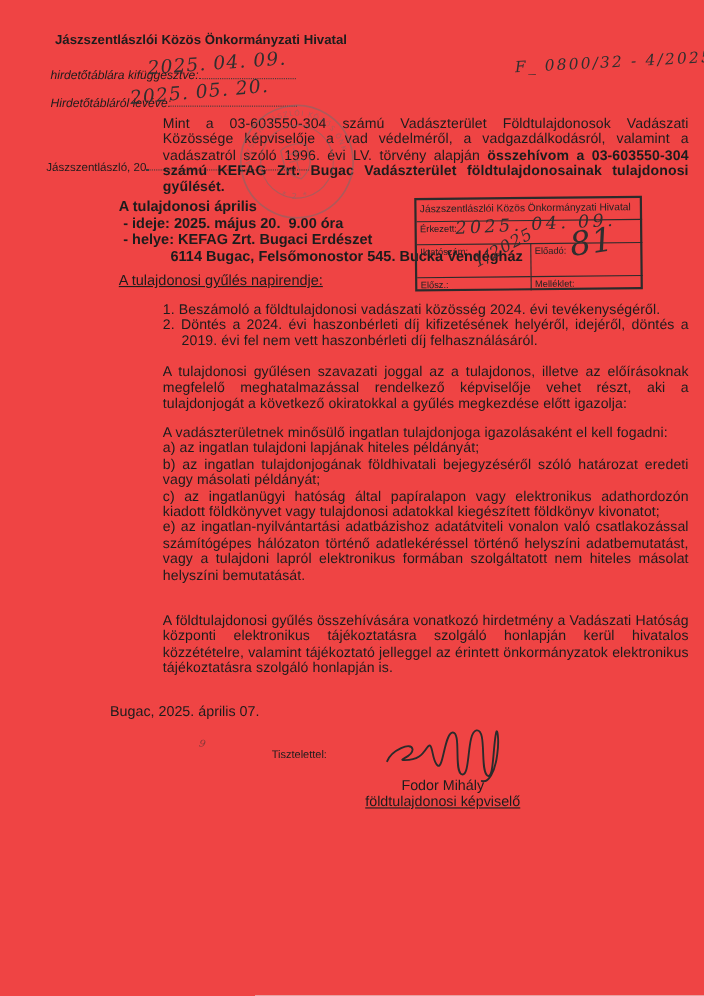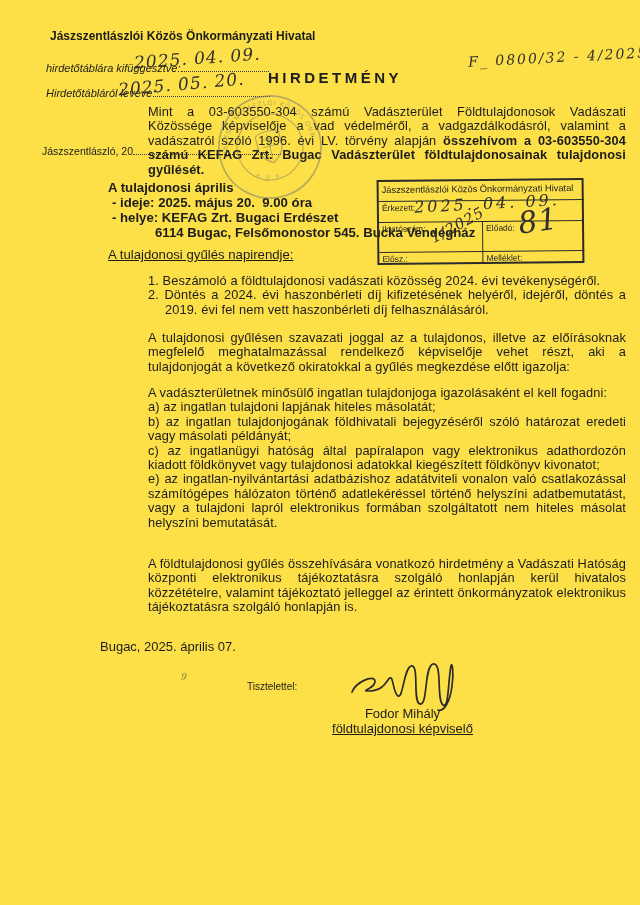--- a/index.html
+++ b/index.html
@@ -1,19 +1,19 @@
 <!DOCTYPE html>
 <html><head>
 <meta charset="utf-8">
 <style>
   * { margin:0; padding:0; box-sizing:border-box; }
   html,body { background:#e8e8e8; }
   .page {
     position:relative; width:640px; height:905px; margin:0 auto;
-    background:#fde047; overflow:hidden; color:#1c1c1c;
+    background:#ef4444; overflow:hidden; color:#1c1c1c;
     font-family:"Liberation Sans", sans-serif;
   }
   .abs { position:absolute; }
   .print { font-family:"Liberation Sans", sans-serif; color:#1c1c1c; }
   .b { font-weight:bold; }
   .just { text-align:justify; }
   .body-text { font-size:12.8px; line-height:14.4px; letter-spacing:.1px;margin-left:48px; }
   .hw {
     font-family:"DejaVu Serif", serif; font-style:italic; color:#2f2f2f;
     white-space:nowrap; letter-spacing:1px;
@@ -49,21 +49,20 @@
   </div>
   <div class="abs hw" style="left:134px; top:48px; font-size:17px; transform:rotate(-4deg);">2025. 04. 09.</div>
 
   <div class="abs print label-sm" style="left:46px; top:87px;">
     <span>Hirdetőtábláról levéve:</span><span class="dots" style="width:115px;"></span>
   </div>
   <div class="abs hw" style="left:118px; top:74px; font-size:17px; transform:rotate(-5deg);">2025. 05. 20.</div>
 
   <div class="abs hw" style="left:468px; top:49px; font-size:14px; transform:rotate(-3deg); letter-spacing:2px;">F_ 0800/32 - 4/2025</div>
 
-  <div class="abs print doc-title" style="left:235px; top:69px; width:200px;">HIRDETMÉNY</div>
 
   <div class="abs print" style="left:42px; top:116px; font-size:10.5px;margin-top:29px;">
     <span>Jászszentlászló, 20</span><span class="dots" style="width:148px; border-bottom-width:1px;"></span>
   </div>
 
   <div class="abs print body-text just" style="left:100px; top:105px; width:478px;">
     <span>Mint a 03-603550-304 számú Vadászterület Földtulajdonosok Vadászati Közössége képviselője a vad védelméről, a vadgazdálkodásról, valamint a vadászatról szóló 1996. évi LV. törvény alapján </span><span class="b">összehívom a 03-603550-304 számú KEFAG Zrt. Bugac Vadászterület földtulajdonosainak tulajdonosi gyűlését.</span>
   </div>
 
   <div class="abs" style="left:216px; top:93px; opacity:.5; z-index:2; transform:rotate(-14deg);">
@@ -125,21 +124,21 @@
     <div class="agenda-item just">
       <span>2.</span>
       <span>Döntés a 2024. évi haszonbérleti díj kifizetésének helyéről, idejéről, döntés a 2019. évi fel nem vett haszonbérleti díj felhasználásáról.</span>
     </div>
   </div>
 
   <div class="abs print body-text just" style="left:100px; top:331px; width:478px;">A tulajdonosi gyűlésen szavazati joggal az a tulajdonos, illetve az előírásoknak megfelelő meghatalmazással rendelkező képviselője vehet részt, aki a tulajdonjogát a következő okiratokkal a gyűlés megkezdése előtt igazolja:</div>
 
   <div class="abs print body-text" style="left:100px; top:386px; width:478px;">
     <div class="just">A vadászterületnek minősülő ingatlan tulajdonjoga igazolásaként el kell fogadni:</div>
-    <div class="just">a) az ingatlan tulajdoni lapjának hiteles másolatát;</div>
+    <div class="just">a) az ingatlan tulajdoni lapjának hiteles példányát;</div>
     <div class="just">b) az ingatlan tulajdonjogának földhivatali bejegyzéséről szóló határozat eredeti vagy másolati példányát;</div>
     <div class="just">c) az ingatlanügyi hatóság által papíralapon vagy elektronikus adathordozón kiadott földkönyvet vagy tulajdonosi adatokkal kiegészített földkönyv kivonatot;</div>
     <div class="just">e) az ingatlan-nyilvántartási adatbázishoz adatátviteli vonalon való csatlakozással számítógépes hálózaton történő adatlekéréssel történő helyszíni adatbemutatást, vagy a tulajdoni lapról elektronikus formában szolgáltatott nem hiteles másolat helyszíni bemutatását.</div>
   </div>
 
   <div class="abs print body-text just" style="left:100px; top:557px; width:478px;">A földtulajdonosi gyűlés összehívására vonatkozó hirdetmény a Vadászati Hatóság központi elektronikus tájékoztatásra szolgáló honlapján kerül hivatalos közzétételre, valamint tájékoztató jelleggel az érintett önkormányzatok elektronikus tájékoztatásra szolgáló honlapján is.</div>
 
   <div class="abs print" style="left:100px; top:639px; font-size:13px;">Bugac, 2025. április 07.</div>
 
   <div class="abs hw" style="left:181px; top:672px; font-size:9px; opacity:.55; transform:rotate(10deg);">9</div>

